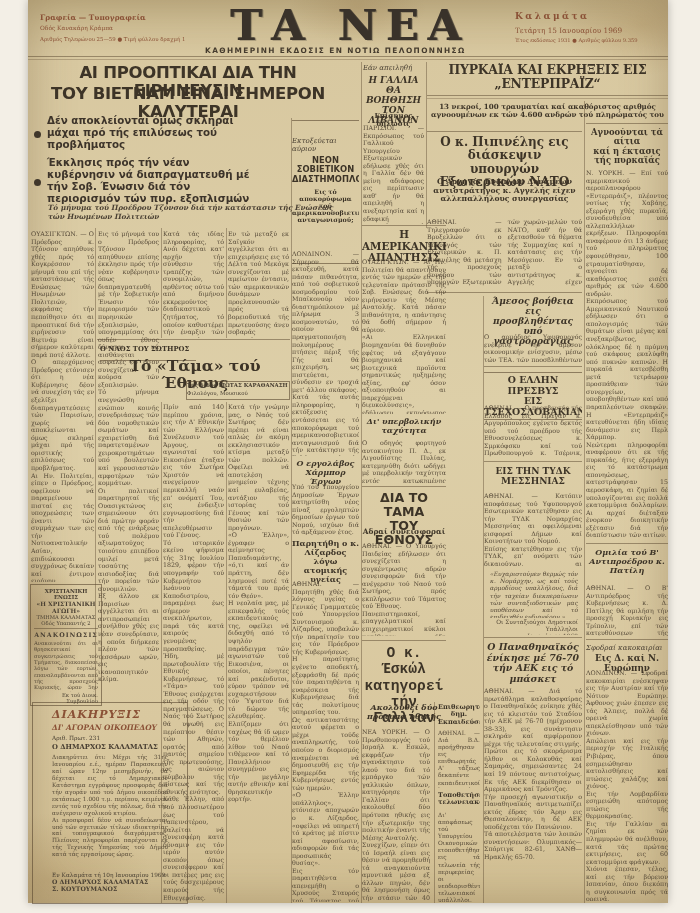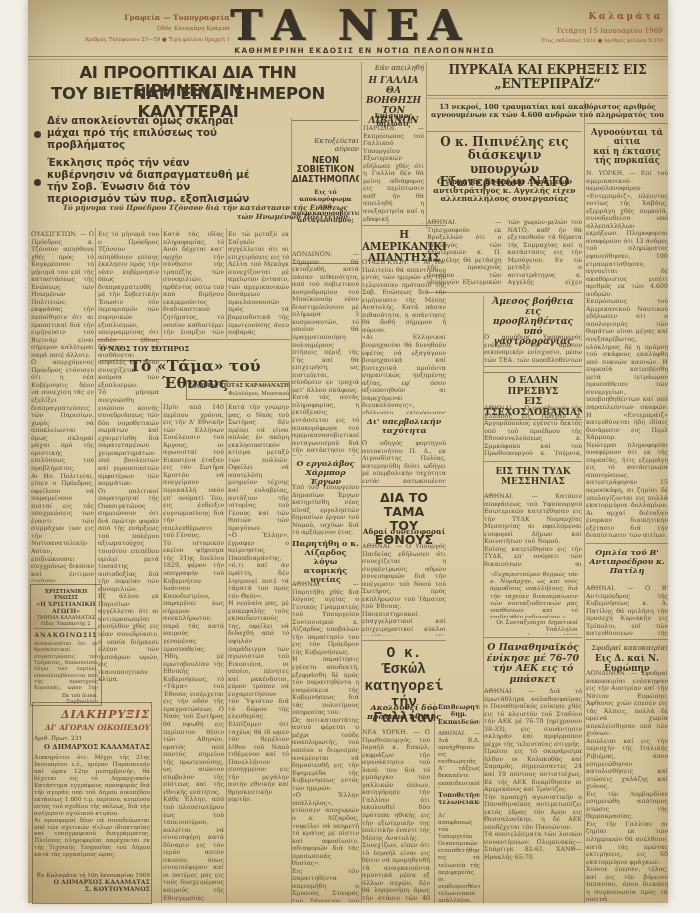--- a/index.html
+++ b/index.html
@@ -13,21 +13,21 @@
       radial-gradient(90px 50px at 330px 8px, rgba(150,118,70,.25), transparent 75%),
       linear-gradient(180deg,#c9b88d 0,#d8c8a0 6%,#ddcfa8 45%,#d9c89f 80%,#d2c094 100%);
     box-shadow: inset 0 0 46px rgba(105,80,45,.35), 0 0 8px rgba(0,0,0,.25);}
   .bt{font-size:6.3px;line-height:1.2;text-align:justify;color:#564a38;white-space:pre-line;overflow:hidden;}
   .hd{font-weight:bold;color:#3d3427;text-align:center;line-height:1.12;white-space:pre-line;overflow:hidden;}
   .sans{font-family:"DejaVu Sans",sans-serif;}
   .it{font-style:italic;}
   .rb{color:#8a5136;}
   .vr{width:1px;background:rgba(88,70,46,.42);}
   .hr{height:1px;background:rgba(88,70,46,.5);}
-  .ctr{text-align:right;}
+  .ctr{text-align:left;}
   .masthead-title{font-size:43px;font-weight:bold;letter-spacing:9px;color:#39322a;text-align:center;
     text-shadow:1px 0 0 rgba(57,50,42,.85), 2px 1px 0 rgba(57,50,42,.25);}
   .bullet-row{display:flex;align-items:center;margin-bottom:7px;}
   .dot{width:7px;height:7px;border-radius:50%;background:#40372b;margin:3px 6px 0 0;flex:0 0 7px;}
   .bullet-txt{font-family:"DejaVu Sans",sans-serif;font-weight:bold;font-size:10.3px;line-height:1.15;color:#3d342a;}
   .boxed{border:1px solid rgba(88,70,46,.6);}
   .quote{font-style:italic;}
 </style>
 </head>
 <body>
@@ -196,21 +196,21 @@
 <div class="a boxed" style="left:30px;top:584px;width:64px;height:114px;padding:3px 3px;text-align:center;color:#4a4033">
   <div style="font-size:5.4px;font-weight:bold">ΧΡΙΣΤΙΑΝΙΚΗ ΕΝΩΣΙΣ</div>
   <div style="font-size:6px;font-weight:bold">«Η ΧΡΙΣΤΙΑΝΙΚΗ ΑΓΩΓΗ»</div>
   <div style="font-size:5.2px">ΤΜΗΜΑ ΚΑΛΑΜΑΤΑΣ</div>
   <div style="font-size:5.2px;margin-bottom:2px">Οδός Υπαπαντής 2</div>
   <div style="font-size:6.3px;font-weight:bold;letter-spacing:1px;border-top:1px solid rgba(88,70,46,.5);padding-top:2px">ΑΝΑΚΟΙΝΩΣΙΣ</div>
   <div class="bt" style="height:52px;font-size:5.3px;margin-top:2px">Ανακοινούται ότι αι θρησκευτικαί συγκεντρώσεις τού Τμήματος, διακοπείσαι λόγω τών εορτών, επαναλαμβάνονται από τής προσεχούς Κυριακής, ώραν 5ην απογευματινήν, εις τήν αίθουσαν τής οδού Υπαπαντής.</div>
   <div style="font-size:5.3px;text-align:right">Εκ τού Διοικ. Συμβουλίου</div>
 </div>
 
-<div class="a boxed" style="left:32px;top:702px;width:116px;height:190px;padding:5px 1px;color:#4a4033">
+<div class="a boxed" style="left:32px;top:702px;width:116px;height:190px;padding:5px 19px;color:#4a4033">
   <div class="ctr it rb" style="font-size:11px;font-weight:bold;letter-spacing:1px">ΔΙΑΚΗΡΥΞΙΣ</div>
   <div class="ctr it rb" style="font-size:7.4px;font-weight:bold;margin-top:2px">ΔΙ' ΑΓΟΡΑΝ ΟΙΚΟΠΕΔΟΥ</div>
   <div style="font-size:5.8px;margin-top:3px">Αριθ. Πρωτ. 231</div>
   <div class="ctr" style="font-size:6.8px;font-weight:bold;margin-top:2px">Ο ΔΗΜΑΡΧΟΣ ΚΑΛΑΜΑΤΑΣ</div>
   <div class="bt" style="height:116px;font-size:5.8px;margin-top:3px">Διακηρύττει ότι: Μέχρι τής 31ης Ιανουαρίου ε.έ., ημέραν Παρασκευήν καί ώραν 12ην μεσημβρινήν, θά δέχεται εις τό Δημαρχιακόν Κατάστημα εγγράφους προσφοράς διά τήν αγοράν υπό τού Δήμου οικοπέδου εκτάσεως 1.000 τ.μ. περίπου, κειμένου εντός τού σχεδίου τής πόλεως, διά τήν ανέγερσιν σχολικού κτιρίου.
 Αι προσφοραί δέον νά συνοδεύωνται υπό τών σχετικών τίτλων ιδιοκτησίας καί τοπογραφικού διαγράμματος. Πλείονες πληροφορίαι παρέχονται εκ τής Τεχνικής Υπηρεσίας τού Δήμου κατά τάς εργασίμους ώρας.</div>
   <div class="ctr" style="font-size:5.8px;margin-top:2px">Εν Καλαμάτα τή 10η Ιανουαρίου 1969</div>
   <div class="ctr" style="font-size:6.2px;font-weight:bold">Ο ΔΗΜΑΡΧΟΣ ΚΑΛΑΜΑΤΑΣ</div>
   <div class="ctr" style="font-size:6.2px;font-weight:bold">Σ. ΚΟΥΤΟΥΜΑΝΟΣ</div>
 </div>

